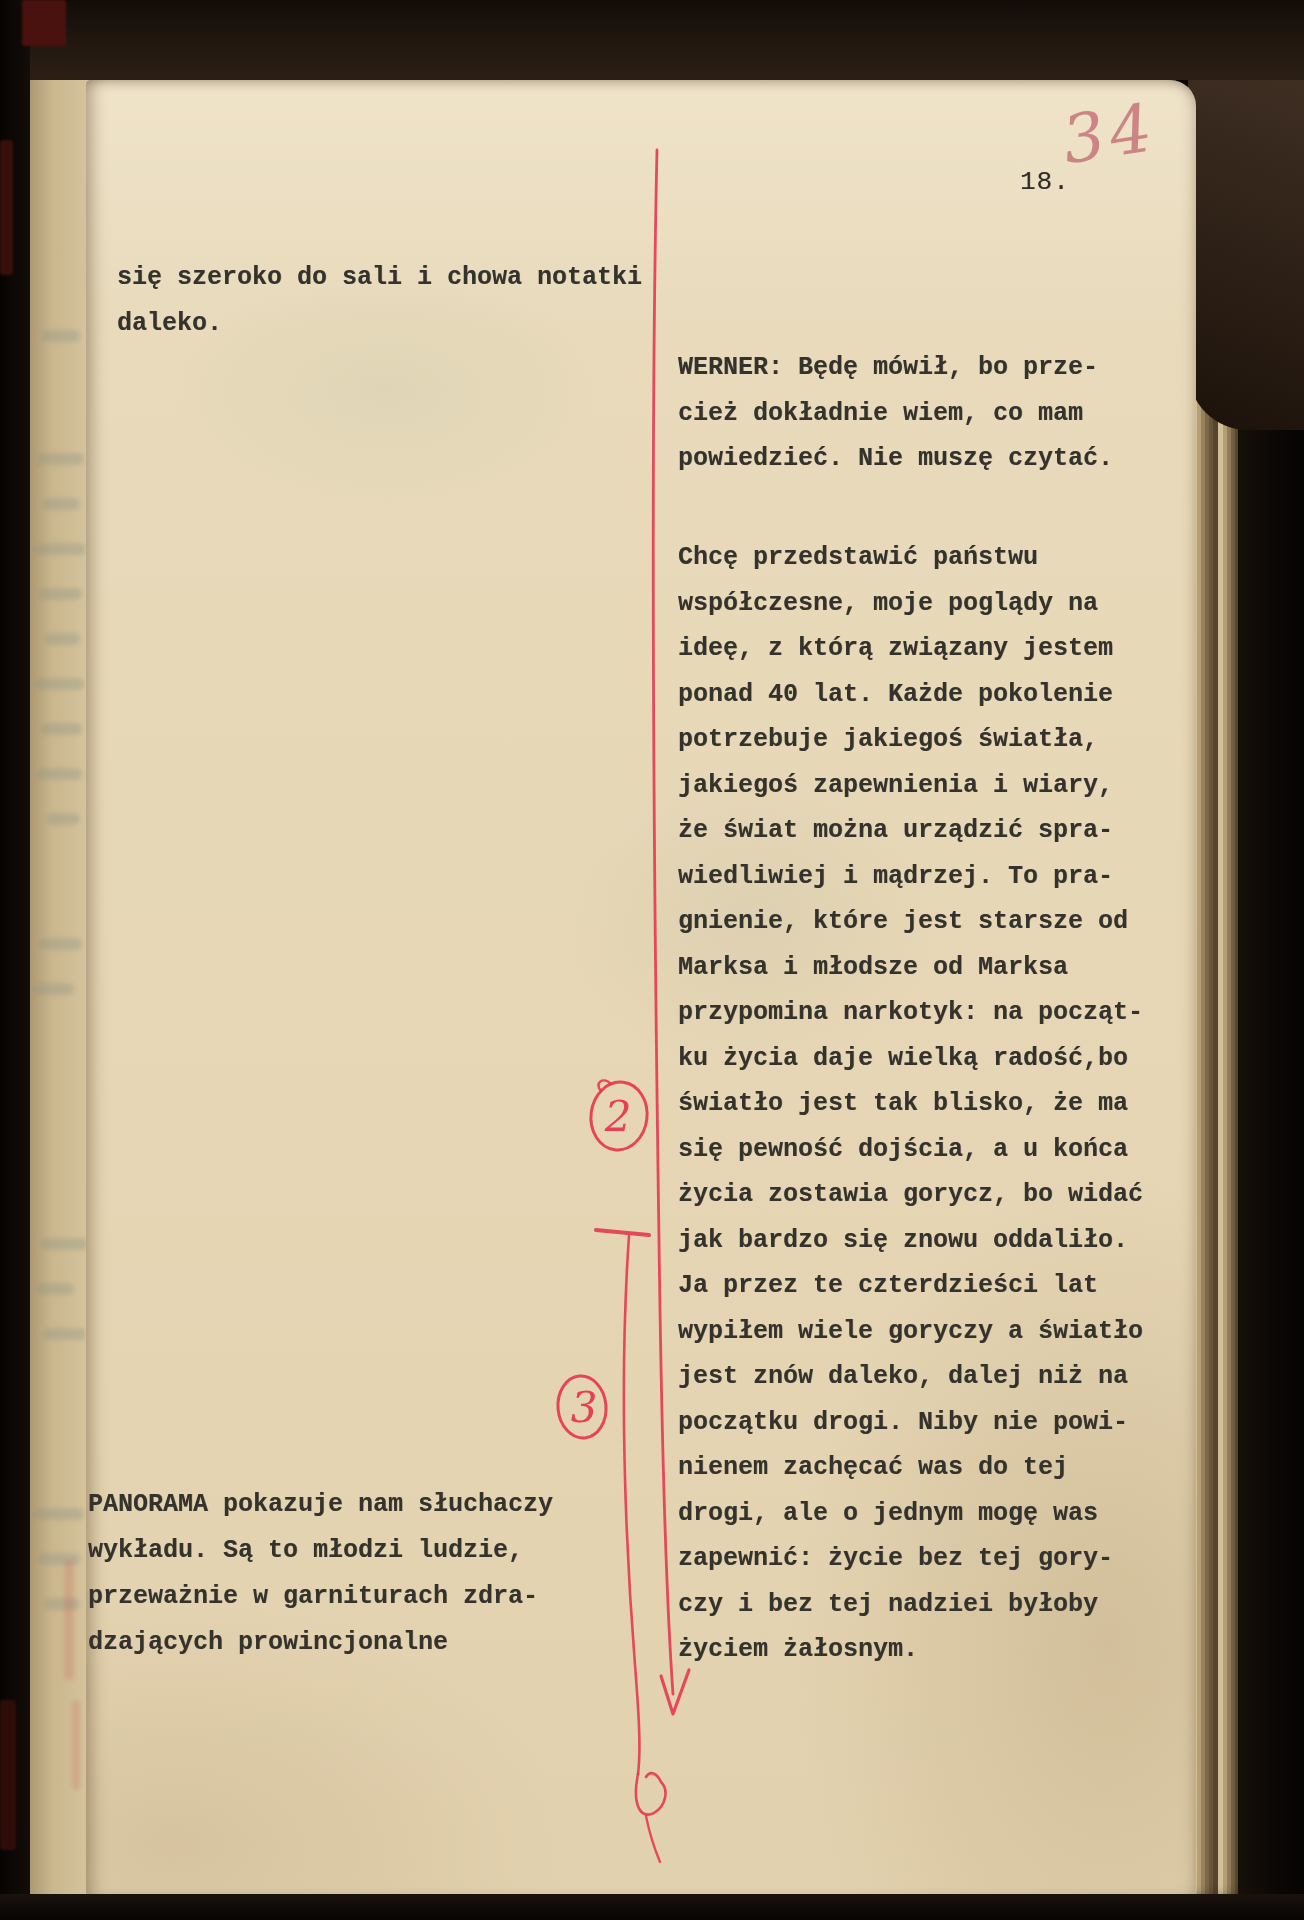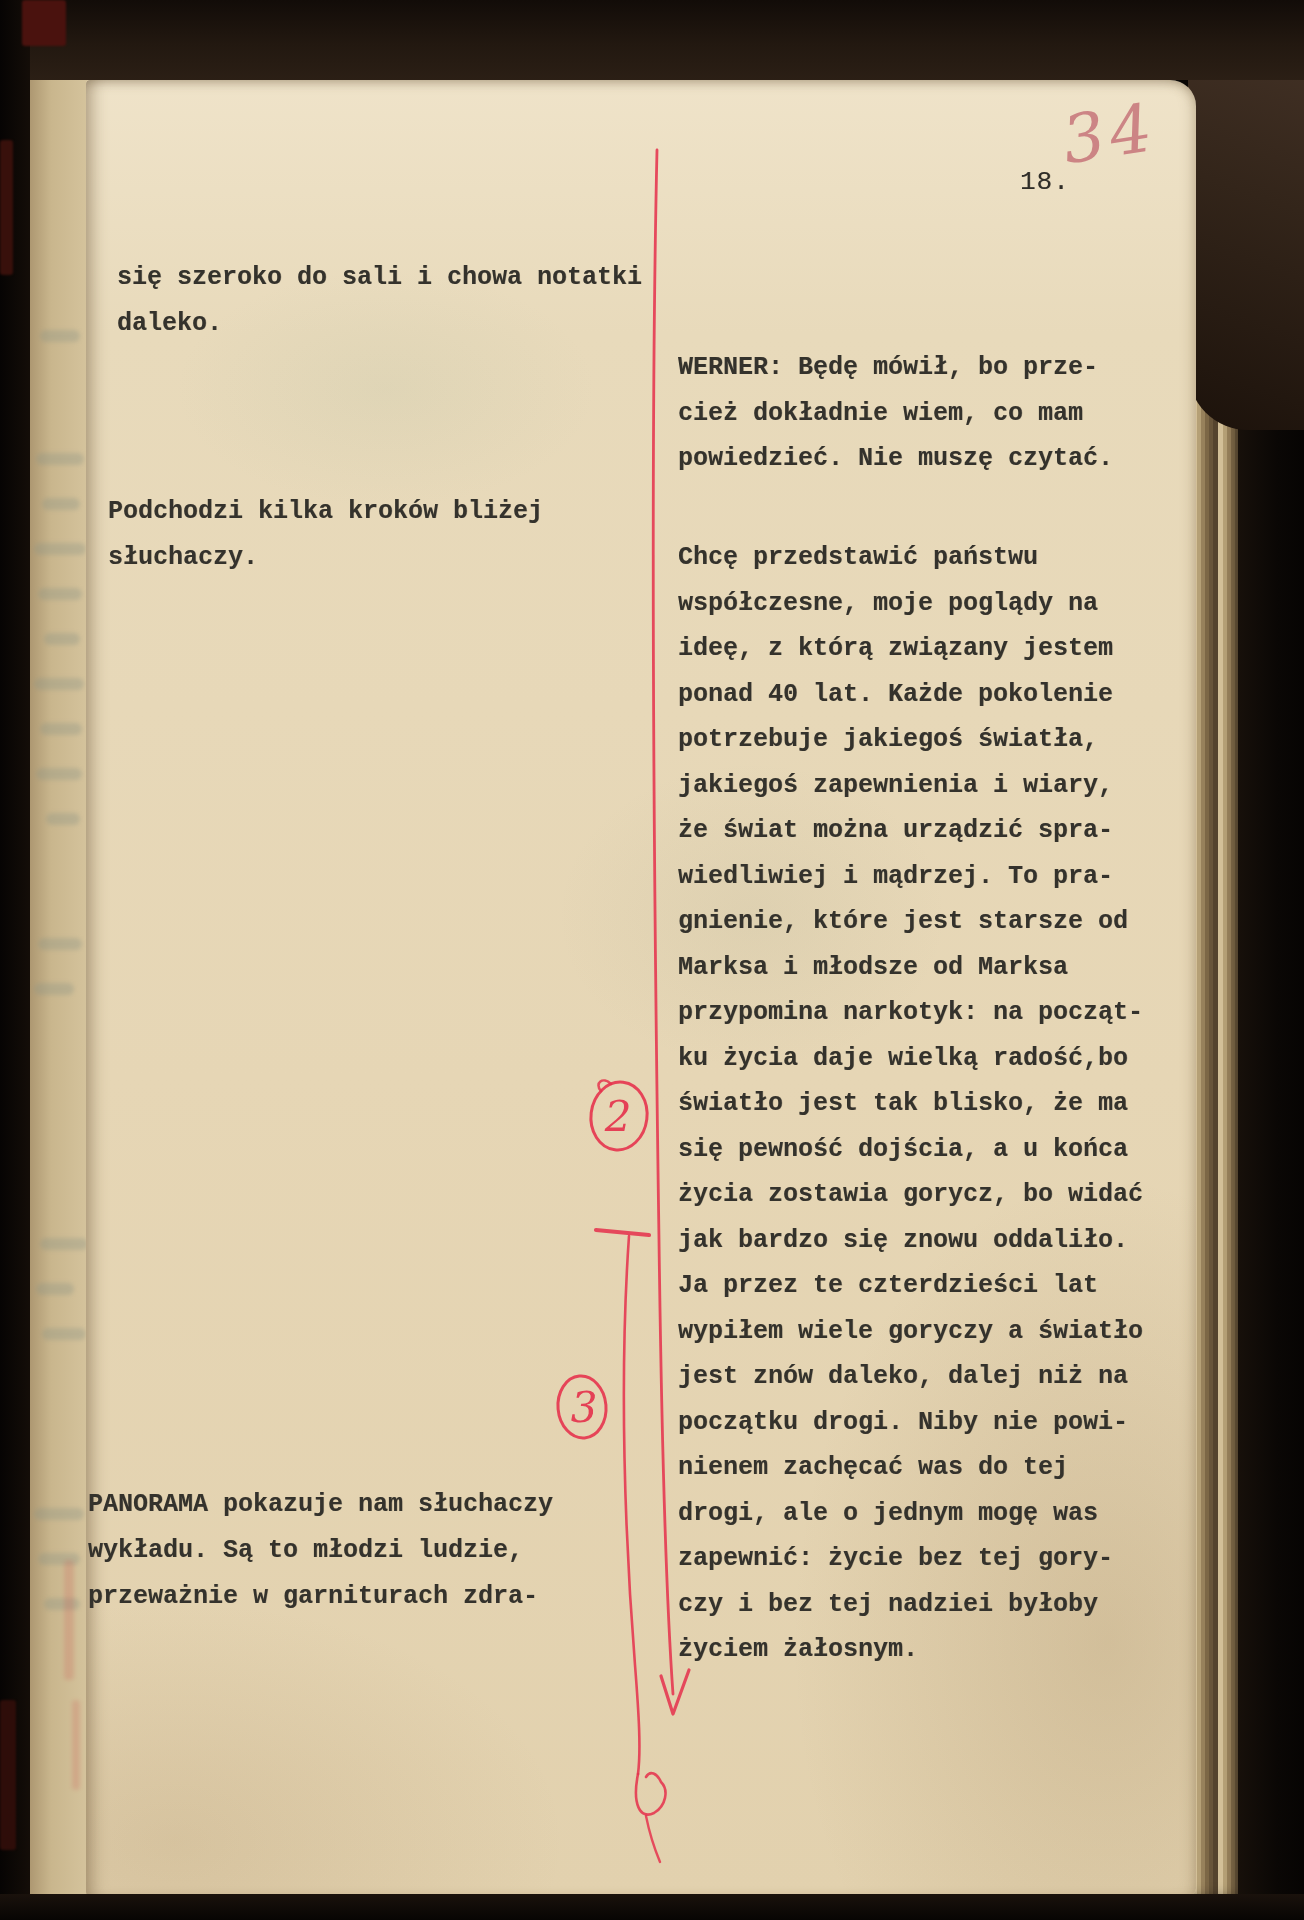--- a/index.html
+++ b/index.html
@@ -99,23 +99,22 @@
   <div class="left-strip"></div>
   <div class="red-mark m1"></div>
   <div class="red-mark m2"></div>
   <div class="red-mark m3"></div>
 
   <div class="main-page">
     <div class="page-num">18.</div>
 
     <div class="typed lh-left" style="left:31px;top:175px"><div class="tline">się szeroko do sali i chowa notatki</div><div class="tline">daleko.</div></div>
 
-    <div class="typed lh-left" style="left:22px;top:409px"><div class="tline">Podchodzi kilka kroków bliżej</div><div class="tline">słuchaczy.</div></div>
 
-    <div class="typed lh-left" style="left:2px;top:1402px"><div class="tline">PANORAMA pokazuje nam słuchaczy</div><div class="tline">wykładu. Są to młodzi ludzie,</div><div class="tline">przeważnie w garniturach zdra-</div></div>
+    <div class="typed lh-left" style="left:2px;top:1402px"><div class="tline">PANORAMA pokazuje nam słuchaczy</div><div class="tline">wykładu. Są to młodzi ludzie,</div><div class="tline">przeważnie w garniturach zdra-</div><div class="tline">dzających prowincjonalne</div></div>
 
     <div class="typed lh-right" style="left:592px;top:265px"><div class="tline">WERNER: Będę mówił, bo prze-</div><div class="tline">cież dokładnie wiem, co mam</div><div class="tline">powiedzieć. Nie muszę czytać.</div></div>
 
     <div class="typed lh-right" style="left:592px;top:455px"><div class="tline">Chcę przedstawić państwu</div><div class="tline">współczesne, moje poglądy na</div><div class="tline">ideę, z którą związany jestem</div><div class="tline">ponad 40 lat. Każde pokolenie</div><div class="tline">potrzebuje jakiegoś światła,</div><div class="tline">jakiegoś zapewnienia i wiary,</div><div class="tline">że świat można urządzić spra-</div><div class="tline">wiedliwiej i mądrzej. To pra-</div><div class="tline">gnienie, które jest starsze od</div><div class="tline">Marksa i młodsze od Marksa</div><div class="tline">przypomina narkotyk: na począt-</div><div class="tline">ku życia daje wielką radość,bo</div><div class="tline">światło jest tak blisko, że ma</div><div class="tline">się pewność dojścia, a u końca</div><div class="tline">życia zostawia gorycz, bo widać</div><div class="tline">jak bardzo się znowu oddaliło.</div><div class="tline">Ja przez te czterdzieści lat</div><div class="tline">wypiłem wiele goryczy a światło</div><div class="tline">jest znów daleko, dalej niż na</div><div class="tline">początku drogi. Niby nie powi-</div><div class="tline">nienem zachęcać was do tej</div><div class="tline">drogi, ale o jednym mogę was</div><div class="tline">zapewnić: życie bez tej gory-</div><div class="tline">czy i bez tej nadziei byłoby</div><div class="tline">życiem żałosnym.</div></div>
 
     <div class="red-ghost" style="left:-22px;top:1480px;width:10px;height:120px"></div>
     <div class="red-ghost" style="left:-14px;top:1620px;width:8px;height:90px"></div>
   </div>
 
   <svg class="ink" viewBox="0 0 1304 1920">

